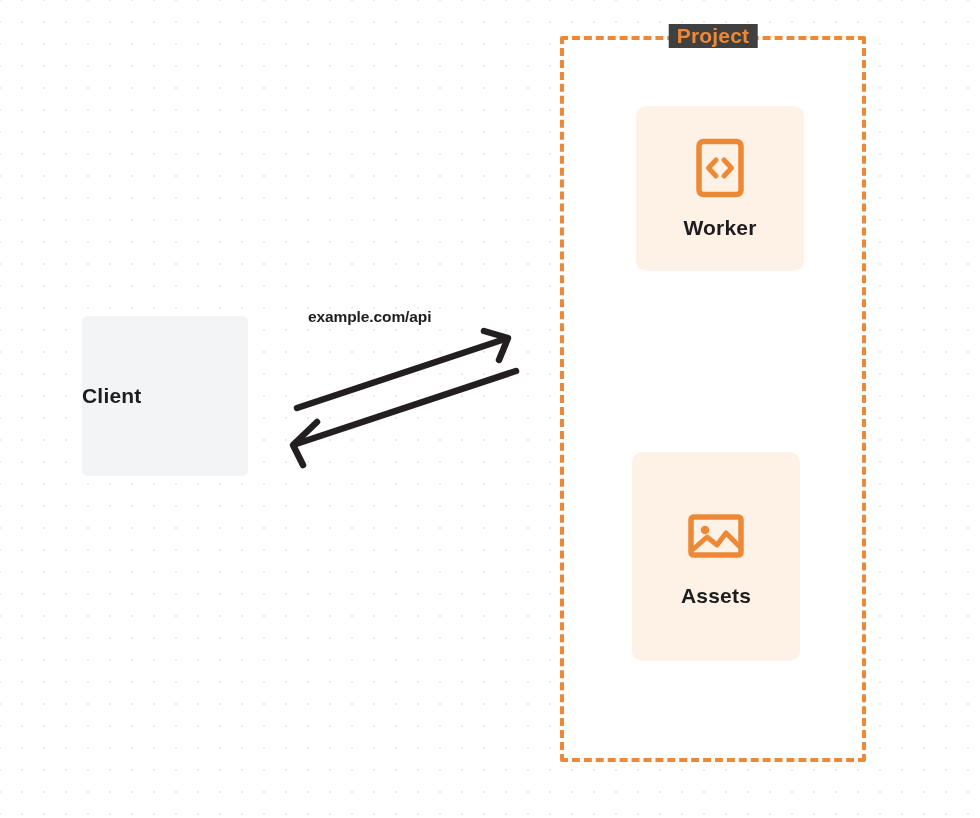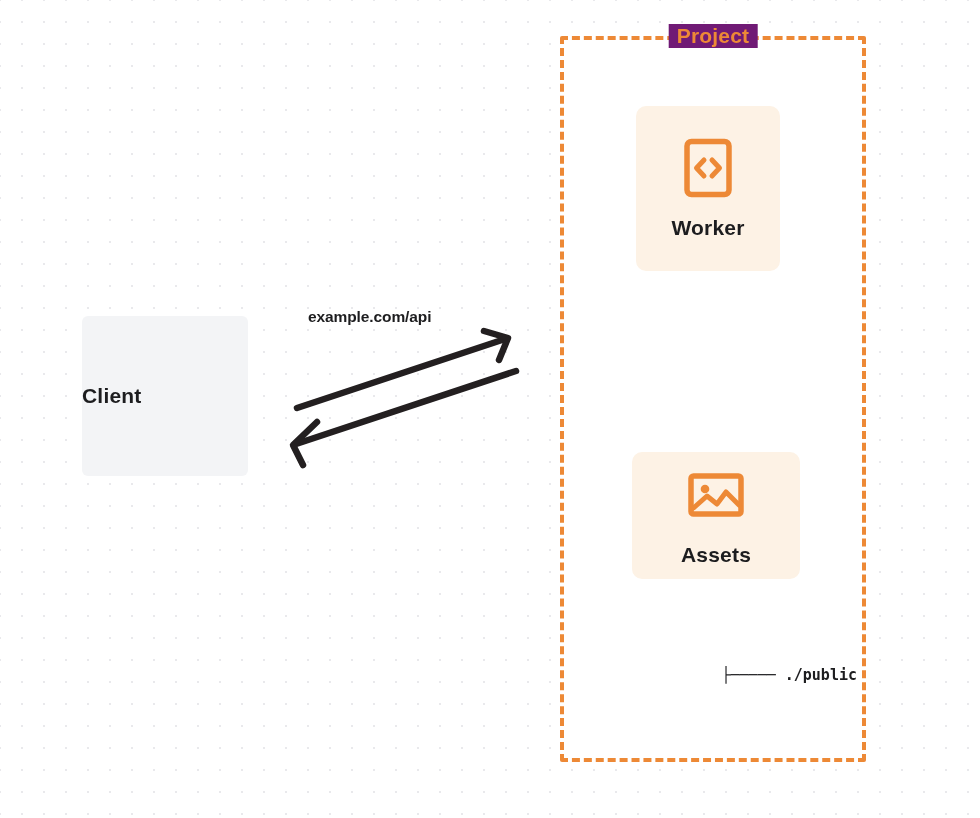--- a/index.html
+++ b/index.html
@@ -72,21 +72,21 @@
     background: #ffffff;
     border: 4px dashed #ed8936;
     border-radius: 2px;
     box-sizing: border-box;
   }
   #project-title {
     position: absolute;
     left: 50%;
     top: -4px;
     transform: translate(-50%, -50%);
-    background: #701a75;
+    background: #404040;
     padding: 0 8px;
     font-size: 21px;
     font-weight: bold;
     color: #ed8936;
     white-space: nowrap;
     letter-spacing: 0.2px;
   }
 
   
   .service-card {
@@ -94,28 +94,28 @@
     background: #fdf2e5;
     border-radius: 10px;
     display: flex;
     flex-direction: column;
     align-items: center;
     justify-content: center;
   }
   #worker-card {
     left: 72px;
     top: 66px;
-    width: 144px;
+    width: 168px;
     height: 165px;
   }
   #assets-card {
     left: 68px;
     top: 412px;
     width: 168px;
-    height: 127px;
+    height: 209px;
   }
   .service-icon {
     width: 60px;
     height: 60px;
     display: block;
   }
   .service-label {
     margin-top: 18px;
     font-size: 21px;
     font-weight: bold;
@@ -179,18 +179,17 @@
     <div id="assets-card" class="service-card">
       <svg class="service-icon" viewBox="0 0 60 60" xmlns="http://www.w3.org/2000/svg">
         <rect x="5" y="11" width="50" height="38" rx="2.5" ry="2.5" fill="none" stroke="#ed8936" stroke-width="5.5"></rect>
         <circle cx="19" cy="24" r="4.3" fill="#ed8936"></circle>
         <polyline points="7.5,43 21,31 31,39 40,27 53,40" fill="none" stroke="#ed8936" stroke-width="5" stroke-linecap="round" stroke-linejoin="round"></polyline>
       </svg>
       <div class="service-label">Assets</div>
     </div>
 
     <div id="file-tree">
-      <span class="tree-row"><span>├─────</span> <span>./public</span></span>
       
     </div>
 
   </div>
 </div>
 
 </body></html>

